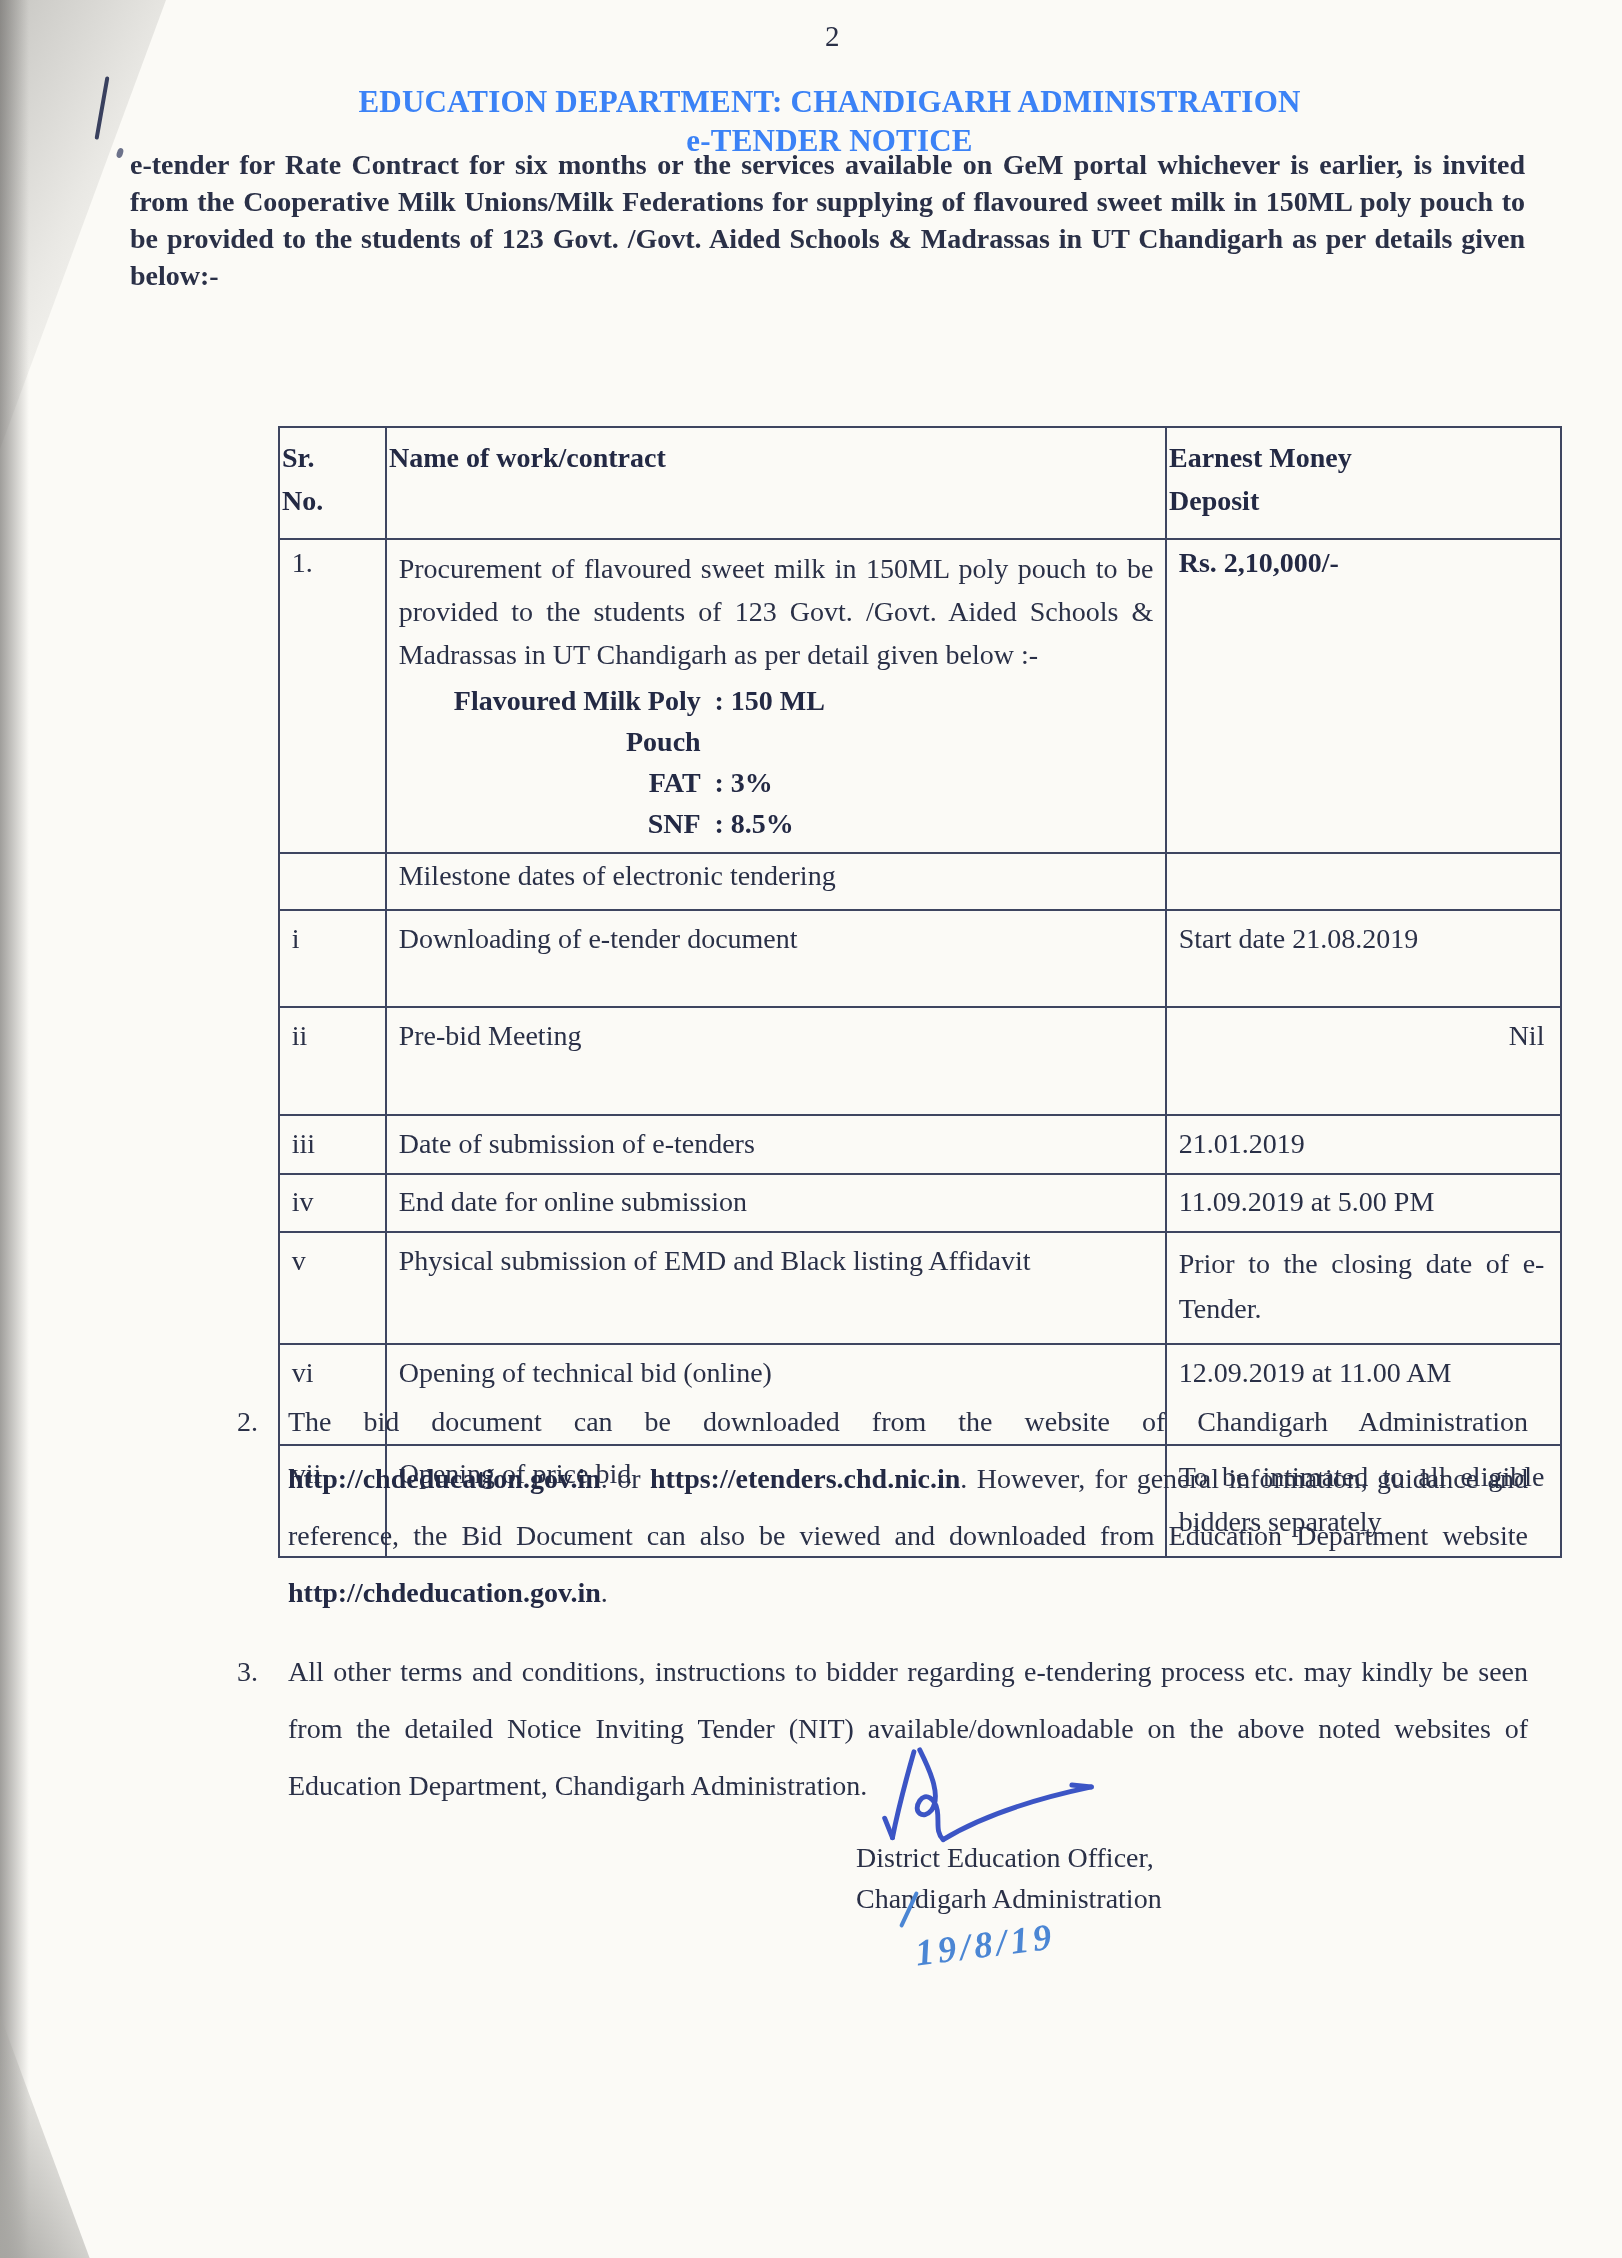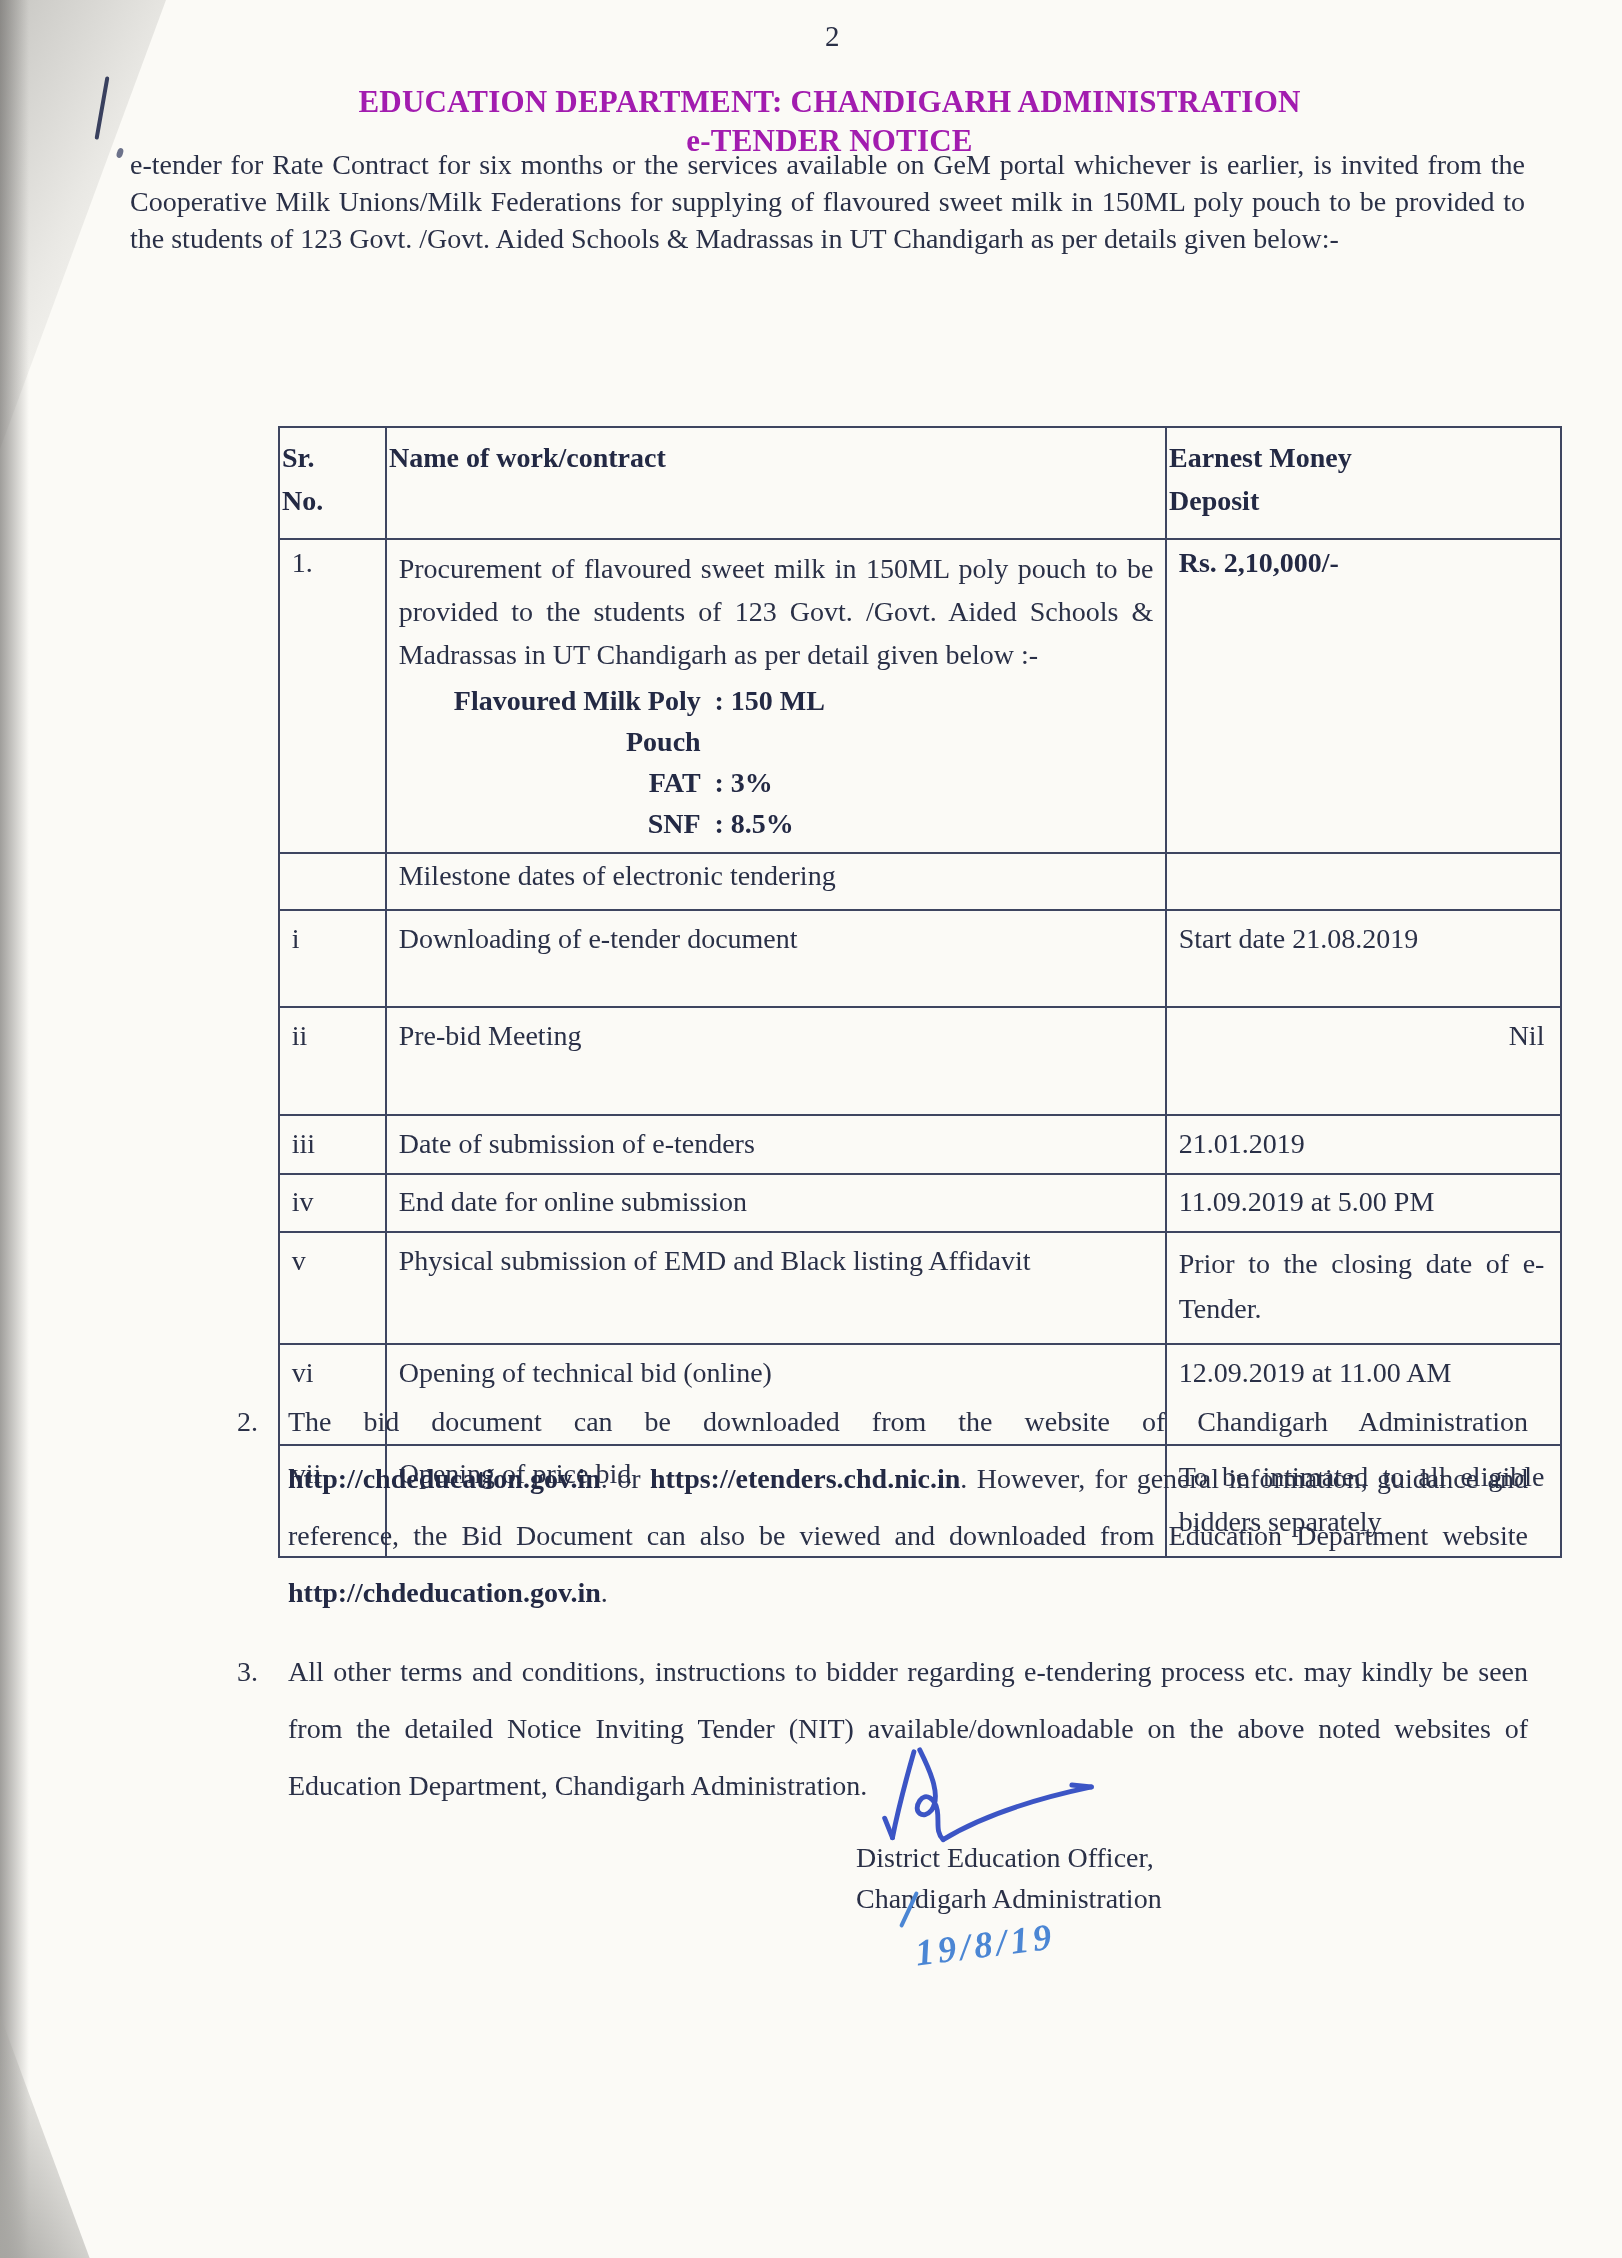--- a/index.html
+++ b/index.html
@@ -43,26 +43,26 @@
     background:#4a5170;border-radius:50%;transform:rotate(20deg);opacity:.8;
   }
   
   .page-num{
     position:absolute;top:19.5px;left:825px;
     font-size:29px;
   }
   .title-block{
     position:absolute;top:82px;left:0;width:1623px;
     text-align:center;padding-left:36px;box-sizing:border-box;
-    font-weight:bold;font-size:31px;line-height:39px;color:#a21caf;
+    font-weight:bold;font-size:31px;line-height:39px;color:#3b82f6;
     letter-spacing:0.2px;
   }
   .intro{
     position:absolute;top:146px;left:130px;width:1395px;
-    font-size:28px;line-height:37px;text-align:justify;
+    font-size:28px;line-height:37px;text-align:justify;font-weight:bold;
   }
   
   table.tender{
     position:absolute;top:426px;left:278px;
     border-collapse:collapse;table-layout:fixed;width:1282px;
     font-size:28px;color:#2a3047;
   }
   table.tender col.c-sr{width:107px;}
   table.tender col.c-name{width:780px;}
   table.tender col.c-emd{width:395px;}

